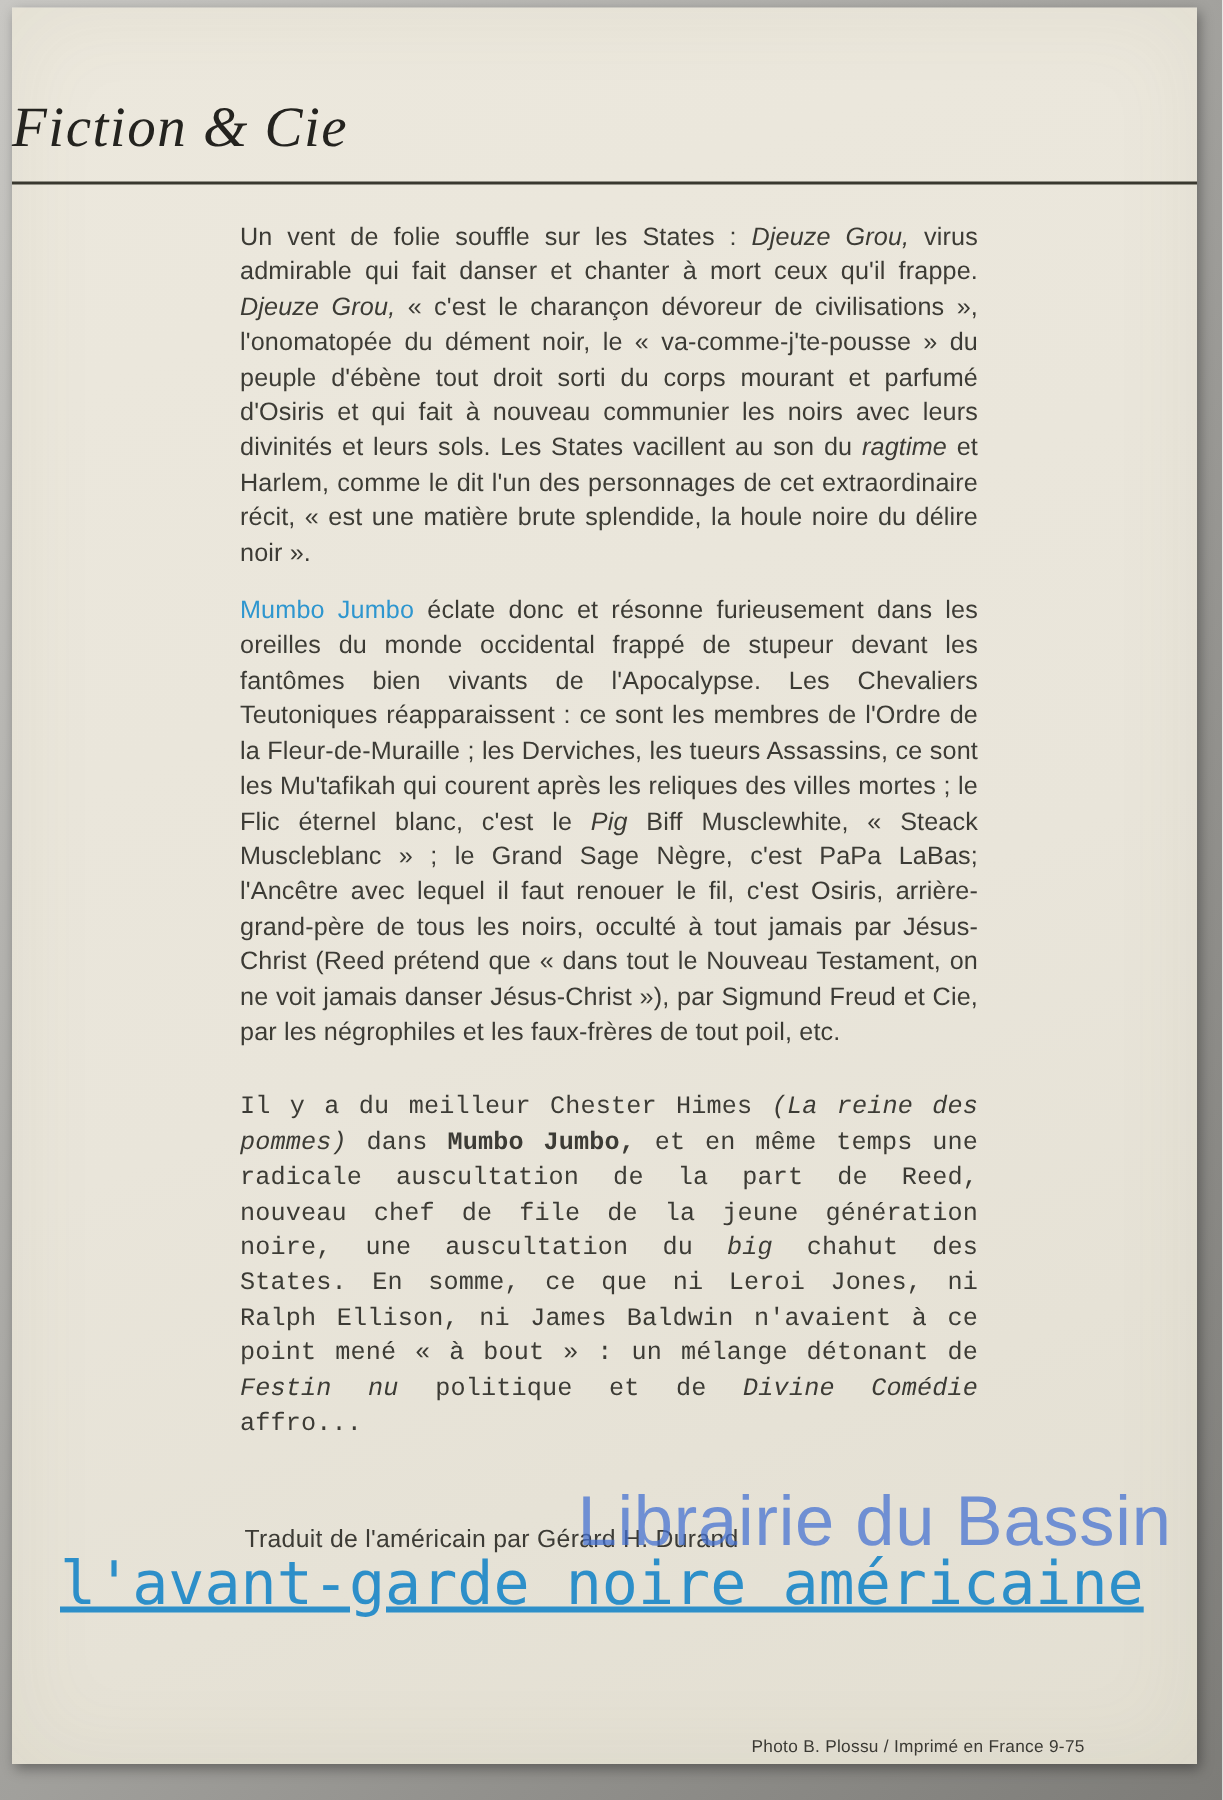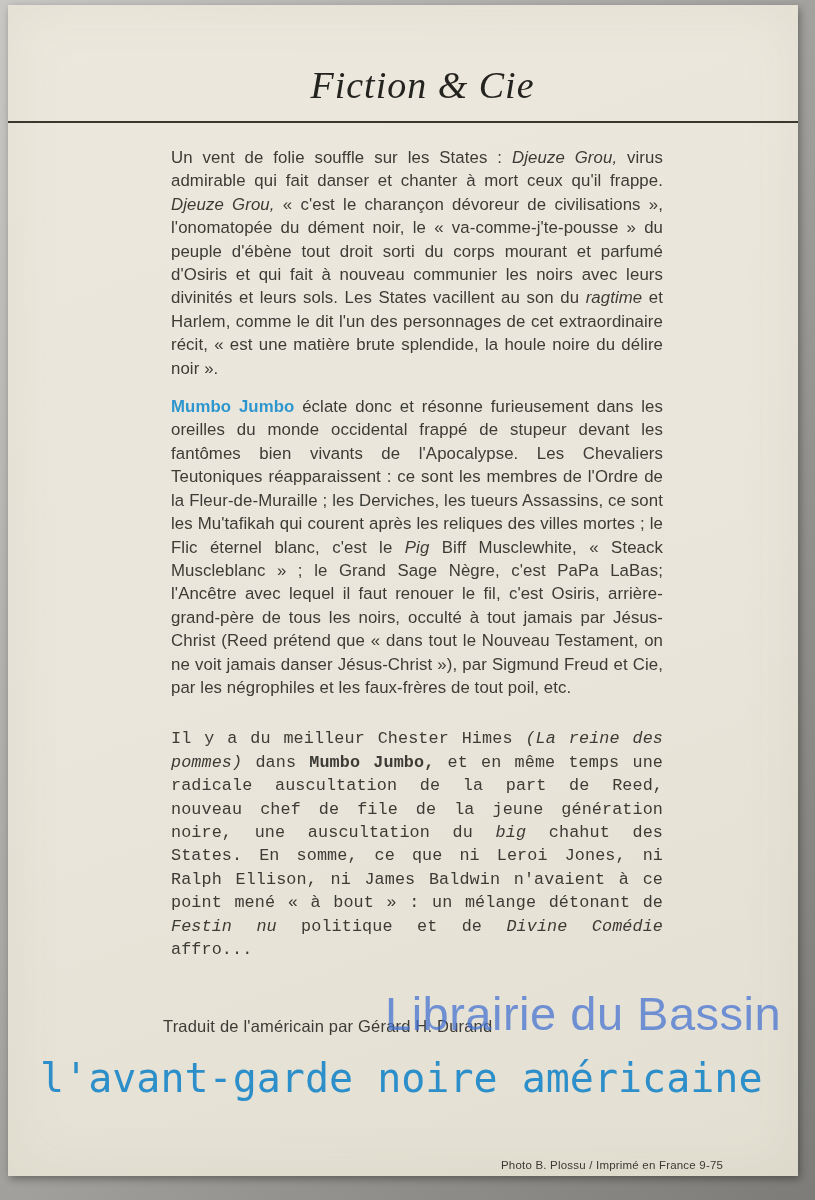--- a/index.html
+++ b/index.html
@@ -30,63 +30,62 @@
     box-shadow:
       2px 3px 8px rgba(0,0,0,0.35),
       inset 0 0 60px rgba(120,110,80,0.08);
   }
 
   .collection-title {
     position: absolute;
     left: 0;
     right: 0;
     top: 58px;
-    text-align: center;
+    text-align: left;
     font-family: "Liberation Serif", serif;
     font-style: italic;
     font-size: 38px;
     color: #24231f;
     letter-spacing: 1px;
-    padding-left: 39px;
   }
 
   .header-rule {
     position: absolute;
     left: 0;
     right: 0;
     top: 116px;
     border: none;
     border-top: 2px solid #39382f;
     margin: 0;
   }
 
   .text-column {
     position: absolute;
-    left: 163px;
+    left: 152px;
     top: 141px;
     width: 492px;
     font-size: 16.8px;
     line-height: 23.4px;
     color: #3c3b35;
     text-align: justify;
     letter-spacing: 0.1px;
   }
 
   .text-column p {
     margin: 0 0 15px 0;
   }
 
   .text-column p.gap-large {
     margin-top: 28px;
     font-family: Liberation Mono, monospace;
   }
 
   .seg-italic { font-style: italic; }
   .seg-bold { font-weight: bold; }
-  .seg-blue-bold { font-weight: bold; color: var(--accent-blue, #2e96cf); }
+  .seg-blue-bold { font-weight: normal; color: var(--accent-blue, #2e96cf); }
 
   .translator-line {
     position: absolute;
     left: 155px;
     top: 1012px;
     font-size: 16.5px;
     color: #3c3b35;
     letter-spacing: 0.2px;
     text-align: right;
   }
@@ -98,25 +97,26 @@
     font-size: 47px;
     color: var(--watermark-blue, rgba(66,112,210,0.85));
     opacity: 0.85;
     letter-spacing: 0.5px;
     white-space: nowrap;
   }
 
   .tagline {
     position: absolute;
     left: 32px;
-    top: 1050px;
+    top: 1028px;
     font-family: "DejaVu Sans Mono", "Liberation Mono", monospace;
     font-size: 40px;
     color: var(--typewriter-blue, #2d8fc9);
     white-space: nowrap;
+    text-decoration: underline;
   }
 
   .credit-line {
     position: absolute;
     left: 493px;
     top: 1110px;
     font-size: 11.5px;
     font-weight: normal;
     color: #3a3933;
     letter-spacing: 0.2px;

